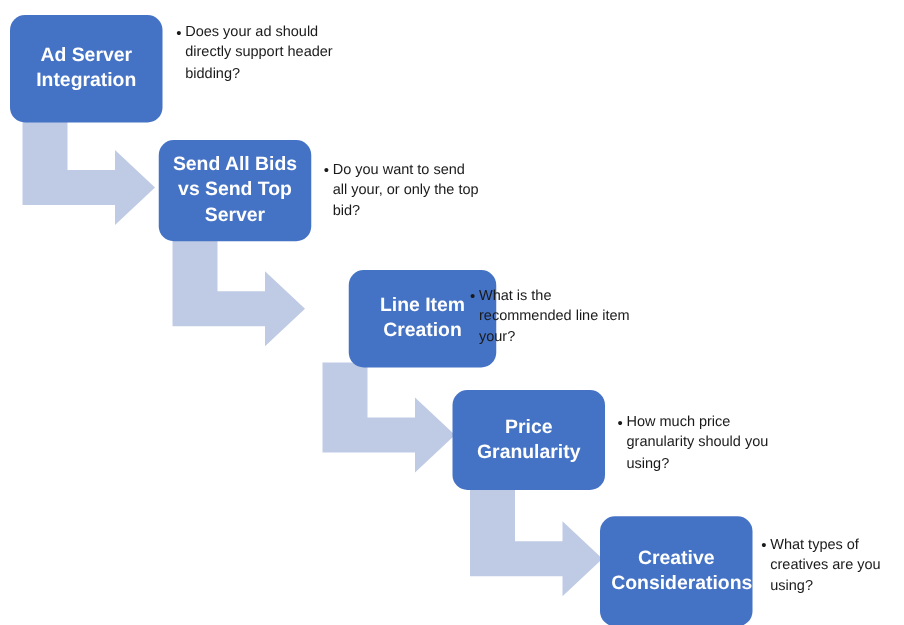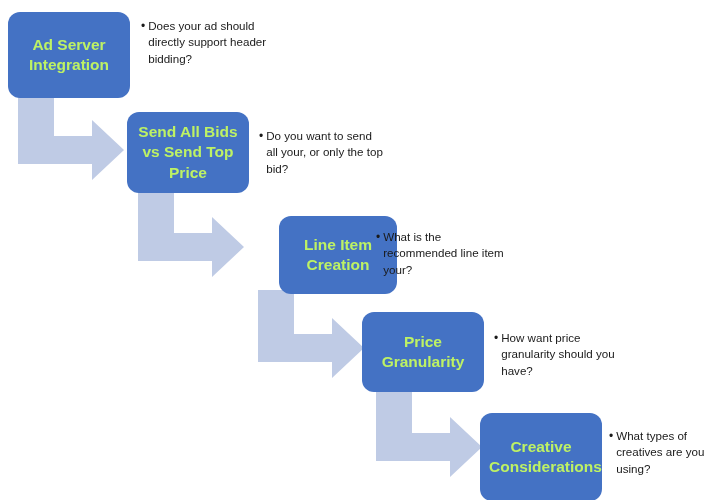--- a/index.html
+++ b/index.html
@@ -16,21 +16,21 @@
     font-family: "Liberation Sans", sans-serif;
   }
   .node-box {
     position: absolute;
     background: #4472C4;
     border-radius: 12px;
     display: flex;
     align-items: center;
     justify-content: center;
     text-align: center;
-    color: #bef264;
+    color: #ffffff;
     font-weight: bold;
     font-size: 15.5px;
     line-height: 1.32;
     padding: 4px 9px;
     box-sizing: border-box;
     z-index: 3;
   }
   .node-label {
     display: block;
     width: 100%;
@@ -98,21 +98,21 @@
 Integration</span>
   </div>
   <div class="note" style="left:141px; top:18px; width:152px;">
     <span class="note-bullet">•</span>
     <span class="note-text">Does your ad should directly support header bidding?</span>
   </div>
 
   <div class="node-box" style="left:127px; top:112px; width:122px; height:81px;">
     <span class="node-label">Send All Bids
 vs Send Top
-Price</span>
+Server</span>
   </div>
   <div class="note" style="left:259px; top:128px; width:124px;">
     <span class="note-bullet">•</span>
     <span class="note-text">Do you want to send all your, or only the top bid?</span>
   </div>
 
   <div class="node-box" style="left:247px; top:216px; width:118px; height:78px;margin-left:32px;">
     <span class="node-label">Line Item
 Creation</span>
   </div>
@@ -120,21 +120,21 @@
     <span class="note-bullet">•</span>
     <span class="note-text">What is the recommended line item your?</span>
   </div>
 
   <div class="node-box" style="left:362px; top:312px; width:122px; height:80px;">
     <span class="node-label">Price
 Granularity</span>
   </div>
   <div class="note" style="left:494px; top:330px; width:132px;">
     <span class="note-bullet">•</span>
-    <span class="note-text">How want price granularity should you have?</span>
+    <span class="note-text">How much price granularity should you using?</span>
   </div>
 
   <div class="node-box" style="left:480px; top:413px; width:122px; height:88px;">
     <span class="node-label">Creative
 Considerations</span>
   </div>
   <div class="note" style="left:609px; top:428px; width:110px;">
     <span class="note-bullet">•</span>
     <span class="note-text">What types of creatives are you using?</span>
   </div>

